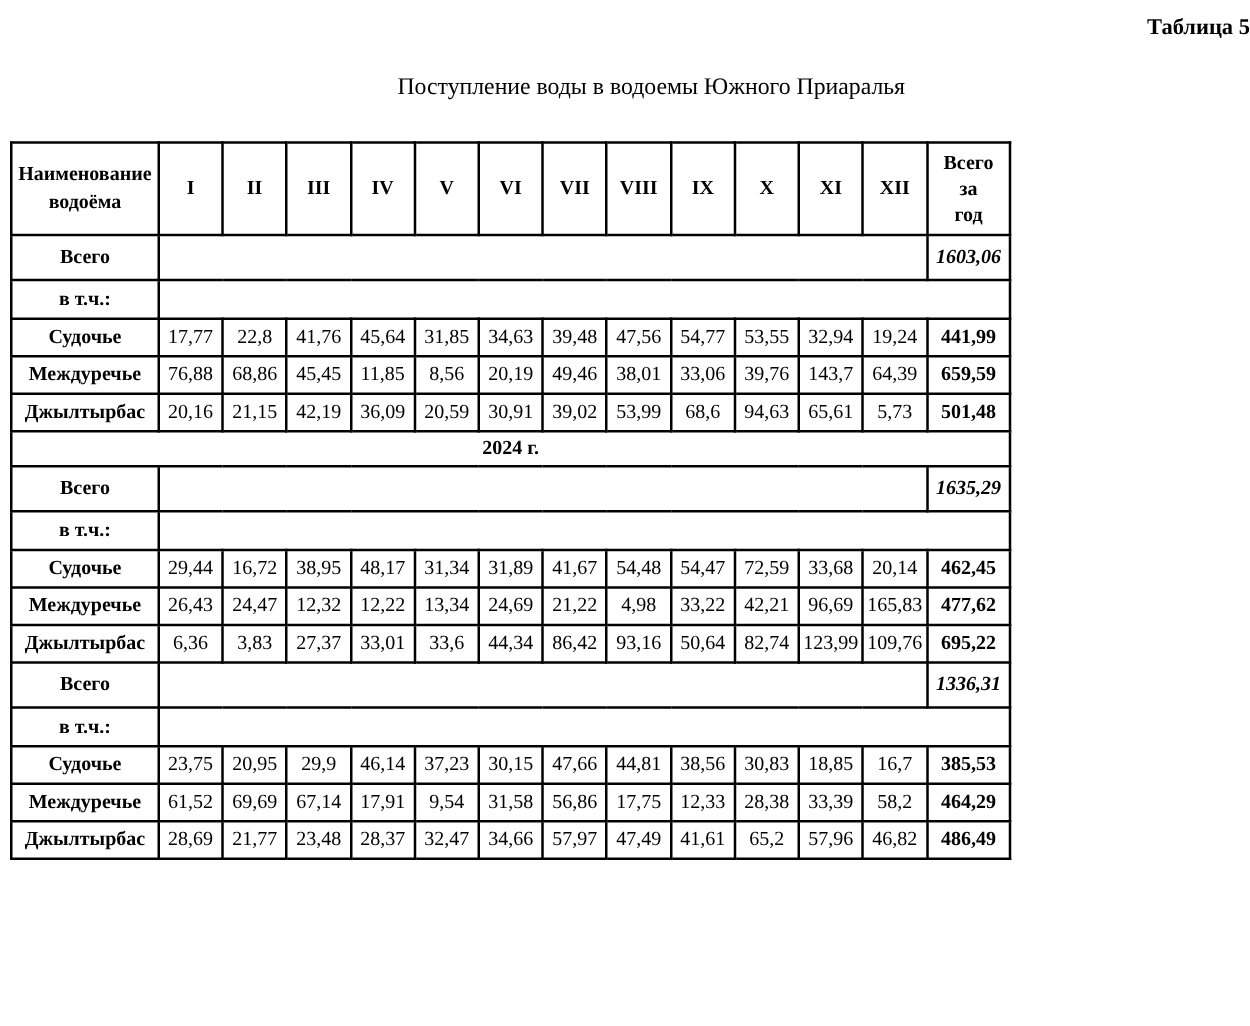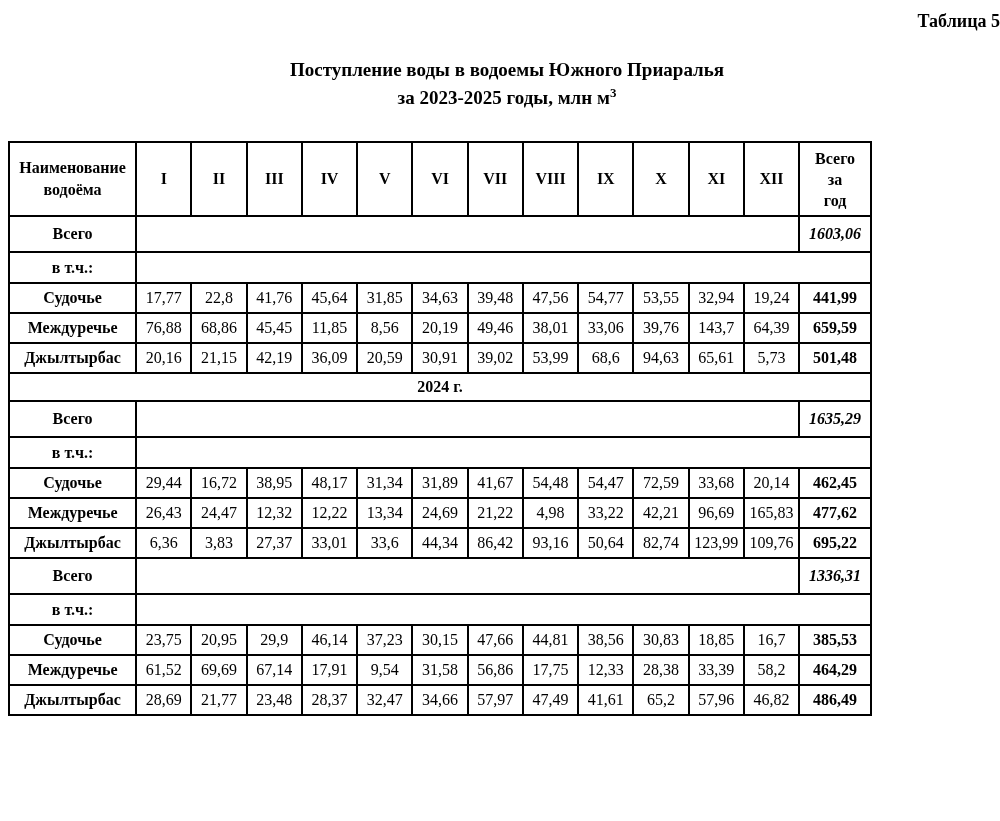--- a/index.html
+++ b/index.html
@@ -18,35 +18,35 @@
     overflow: hidden;
   }
   .table-label {
     text-align: right;
     padding: 11px 0 0 0;
     font-size: 18px;
     font-weight: bold;
   }
   .doc-title {
     width: 910px;
-    margin: 24px auto 0 4px;
+    margin: 24px auto 0 18px;
     text-align: center;
     font-size: 19px;
-    font-weight: bold;
+    font-weight: normal;
     line-height: 28px;
     padding-left: 48px;
   }
   .doc-title sup {
     font-size: 13px;
     line-height: 0;
   }
   table.data-table {
     border-collapse: collapse;
     table-layout: fixed;
-    width: 864px;
+    width: 801px;
     margin: 29px 0 0 8px;
   }
   table.data-table td, table.data-table th {
     border: 2px solid #000000;
     padding: 0 2px;
     text-align: center;
     vertical-align: middle;
     font-size: 16px;
     overflow: hidden;
   }
@@ -90,21 +90,20 @@
 </style>
 </head>
 <body>
 
 <div class="page">
 
   <div class="table-label">Таблица 5</div>
 
   <div class="doc-title">
     <div>Поступление воды в водоемы Южного Приаралья</div>
-    <div><span>за 2023-2025 годы, млн м</span><sup>3</sup></div>
   </div>
 
   <table class="data-table">
     <colgroup>
       <col class="c-name">
       <col class="c-month">
         <col class="c-month">
         <col class="c-month">
         <col class="c-month">
         <col class="c-month">

